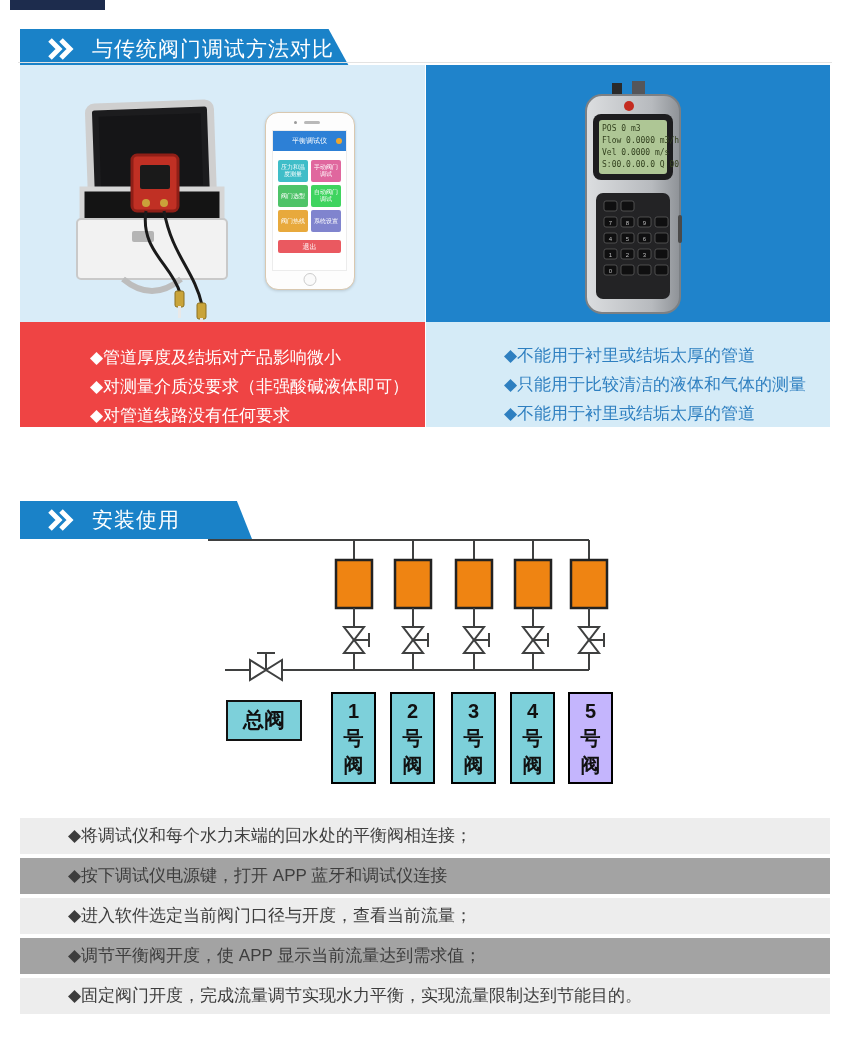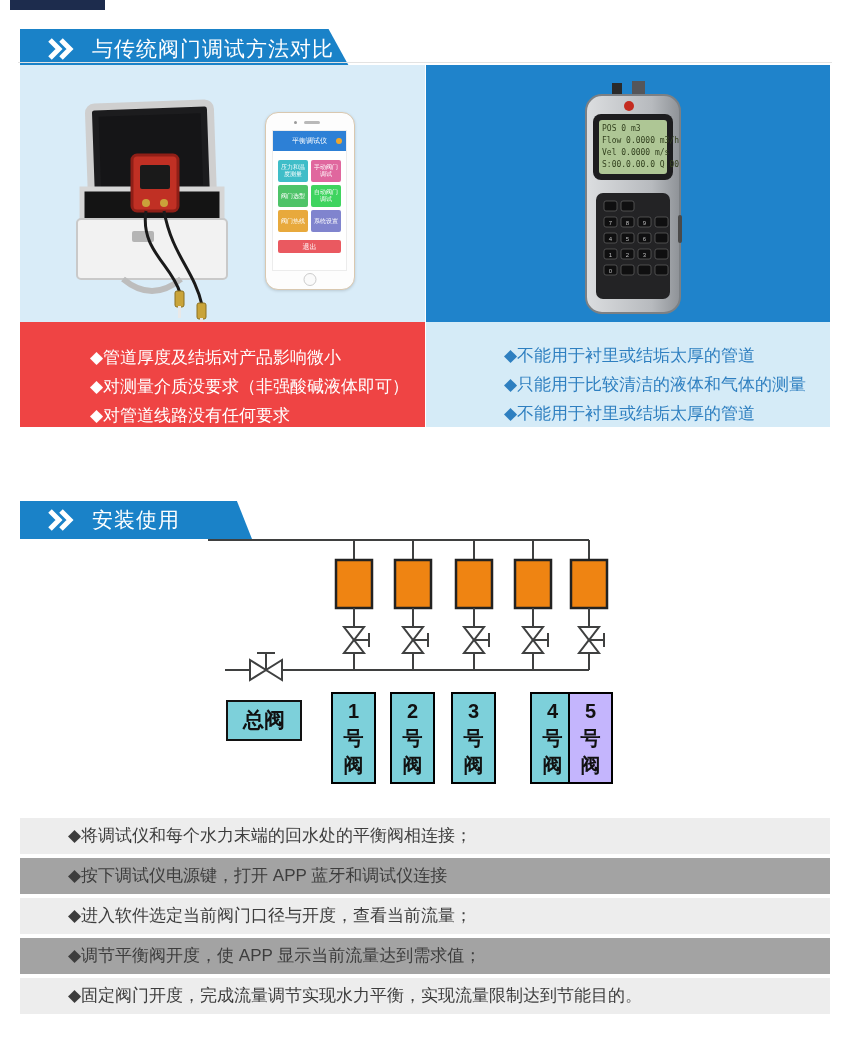--- a/index.html
+++ b/index.html
@@ -257,21 +257,21 @@
     <polygon points="282,145 282,165 266,155" fill="#fff" stroke="#3f4040" stroke-width="2"></polygon>
     <line x1="266" y1="155" x2="266" y2="138" stroke="#3f4040" stroke-width="2"></line>
     <line x1="257" y1="138" x2="275" y2="138" stroke="#3f4040" stroke-width="2"></line>
   </svg>
 
 <div class="hlabel">总阀</div>
 <div id="branch-labels">
     <div class="vlabel" style="left: 331px; background: rgb(125, 208, 218);">1号阀</div>
     <div class="vlabel" style="left: 390px; background: rgb(125, 208, 218);">2号阀</div>
     <div class="vlabel" style="left: 451px; background: rgb(125, 208, 218);">3号阀</div>
-    <div class="vlabel" style="left: 530px; background: rgb(125, 208, 218);">4号阀</div>
+    <div class="vlabel" style="left: 510px; background: rgb(125, 208, 218);">4号阀</div>
     <div class="vlabel" style="left: 568px; background: #c4b5fd;">5号阀</div>
   </div>
 
 <div class="abs" id="steps">
     <div class="step gray">◆将调试仪和每个水力末端的回水处的平衡阀相连接；</div>
     <div class="step blue">◆按下调试仪电源键，打开 APP 蓝牙和调试仪连接</div>
     <div class="step gray">◆进入软件选定当前阀门口径与开度，查看当前流量；</div>
     <div class="step blue">◆调节平衡阀开度，使 APP 显示当前流量达到需求值；</div>
     <div class="step gray">◆固定阀门开度，完成流量调节实现水力平衡，实现流量限制达到节能目的。</div>
   </div>

